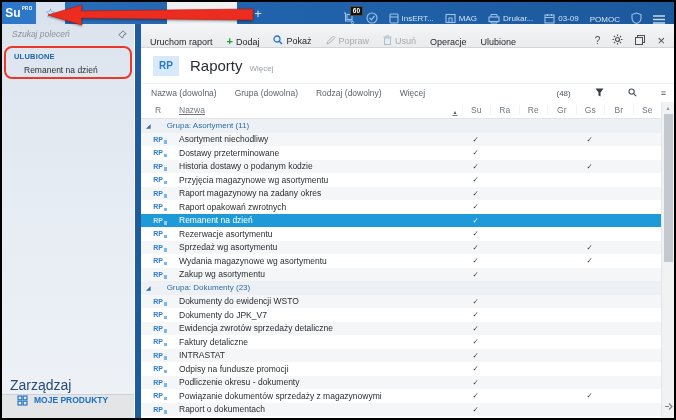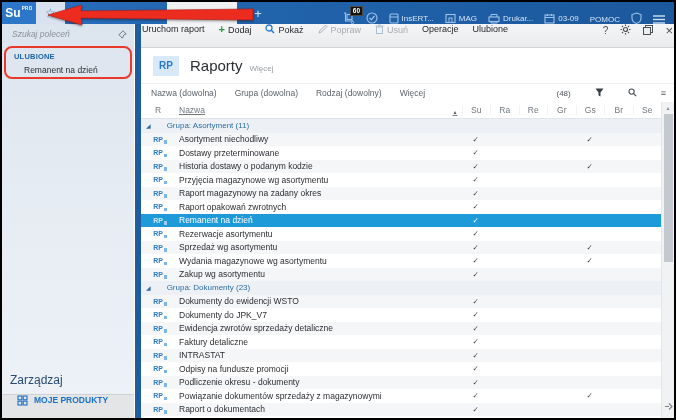--- a/index.html
+++ b/index.html
@@ -31,32 +31,32 @@
   
   .sidebar { position:absolute; left:0; top:22px; bottom:0; width:132px;
              background:linear-gradient(180deg,#dce4ee 0%,#e6ecf3 45%,#eef2f7 100%); }
   .search-row { height:20px; display:flex; align-items:center; padding:0 7px 0 10px; }
   .search-text { flex:1; font-style:italic; color:#8b929b; font-size:8.5px; }
   .fav-section { position:relative; margin-top:1px; height:37px; }
   .fav-annotation { position:absolute; left:2px; right:2px; top:1px; height:33px;
                     border:2px solid #e8392b; border-radius:8px; pointer-events:none; }
   .fav-header { color:#1b63ae; font-weight:bold; font-size:7.5px; padding:7px 0 0 12px; letter-spacing:.2px; }
   .fav-item { font-size:8.5px; color:#2b2f34; padding:4px 0 0 22px; }
-  .manage-link { position:absolute; left:8px; bottom:31px; font-size:12px; color:#274b72; }
+  .manage-link { position:absolute; left:8px; bottom:25px; font-size:14px; color:#274b72; }
   .products-bar { position:absolute; left:0; right:0; bottom:0; height:24px; background:#e3e5e7;
                   border-top:1px solid #cdd1d5; display:flex; align-items:flex-start; gap:6px;
                   padding-left:15px; color:#1a70c6; font-weight:bold; font-size:8.5px; }
   .divider { position:absolute; left:133px; top:22px; bottom:0; width:6px; background:#1e5c9f; }
 
   
   .main { position:absolute; left:139px; top:22px; right:0; bottom:0; display:flex;
           flex-direction:column; background:#fff; }
   .toolbar { height:24px; background:linear-gradient(180deg,#f4f5f6,#e9ebed);
-             border-bottom:1px solid #d2d6da; display:flex; align-items:flex-start;
-             font-size:9px; color:#25282c; padding:0 1px; gap:14px; white-space:nowrap; }
+             border-bottom:1px solid #d2d6da; display:flex; align-items:flex-end;
+             font-size:9px; color:#25282c; padding:0 9px; gap:14px; white-space:nowrap; }
   .tool { display:flex; align-items:center; gap:3px; }
   .tool.disabled { color:#a7abb0; }
   .plus-glyph { color:#1e9e3e; font-weight:bold; font-size:11px; line-height:1; }
   .tool-right { margin-left:auto; display:flex; gap:12px; align-items:center; color:#4a4f54; font-size:10px; }
 
   .module-header { height:36px; display:flex; align-items:center; padding-left:12px;
                    border-bottom:1px solid #eef1f3; }
   .rp-badge { width:26px; height:20px; background:#d8eafa; color:#2a7ac9; font-weight:bold;
               font-size:10px; display:flex; align-items:center; justify-content:center; }
   .module-title { font-size:15px; color:#2b2f33; margin-left:11px; }

